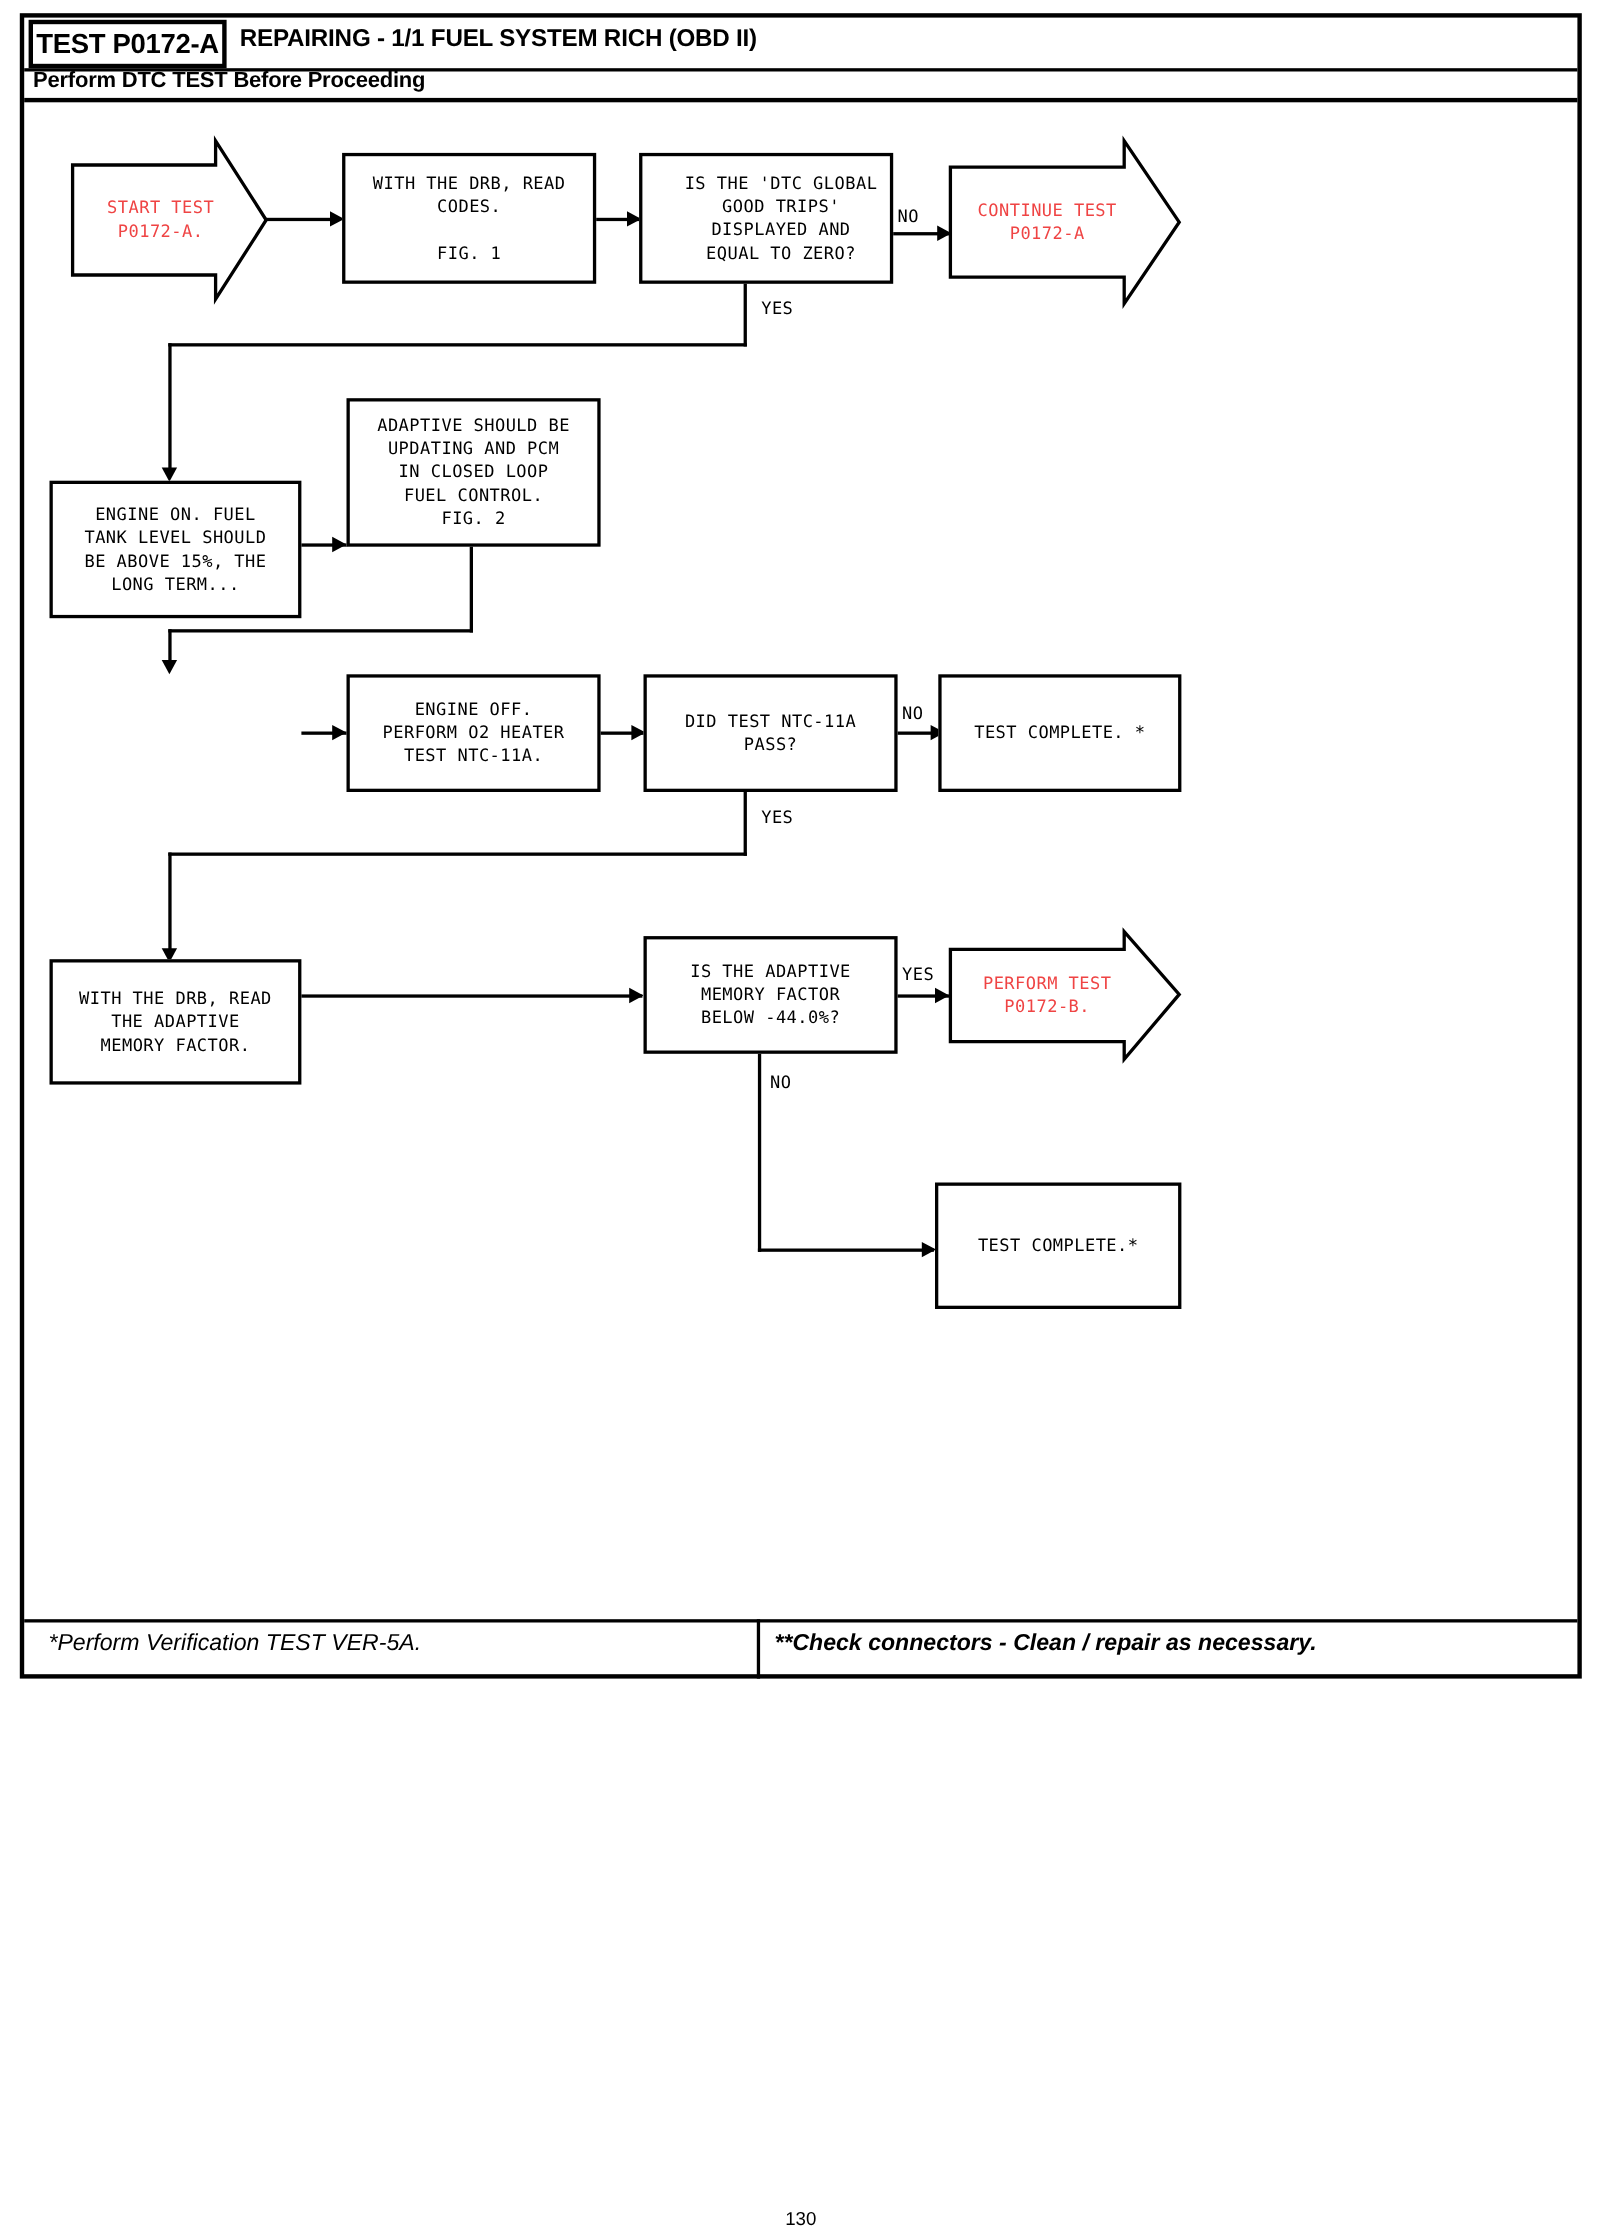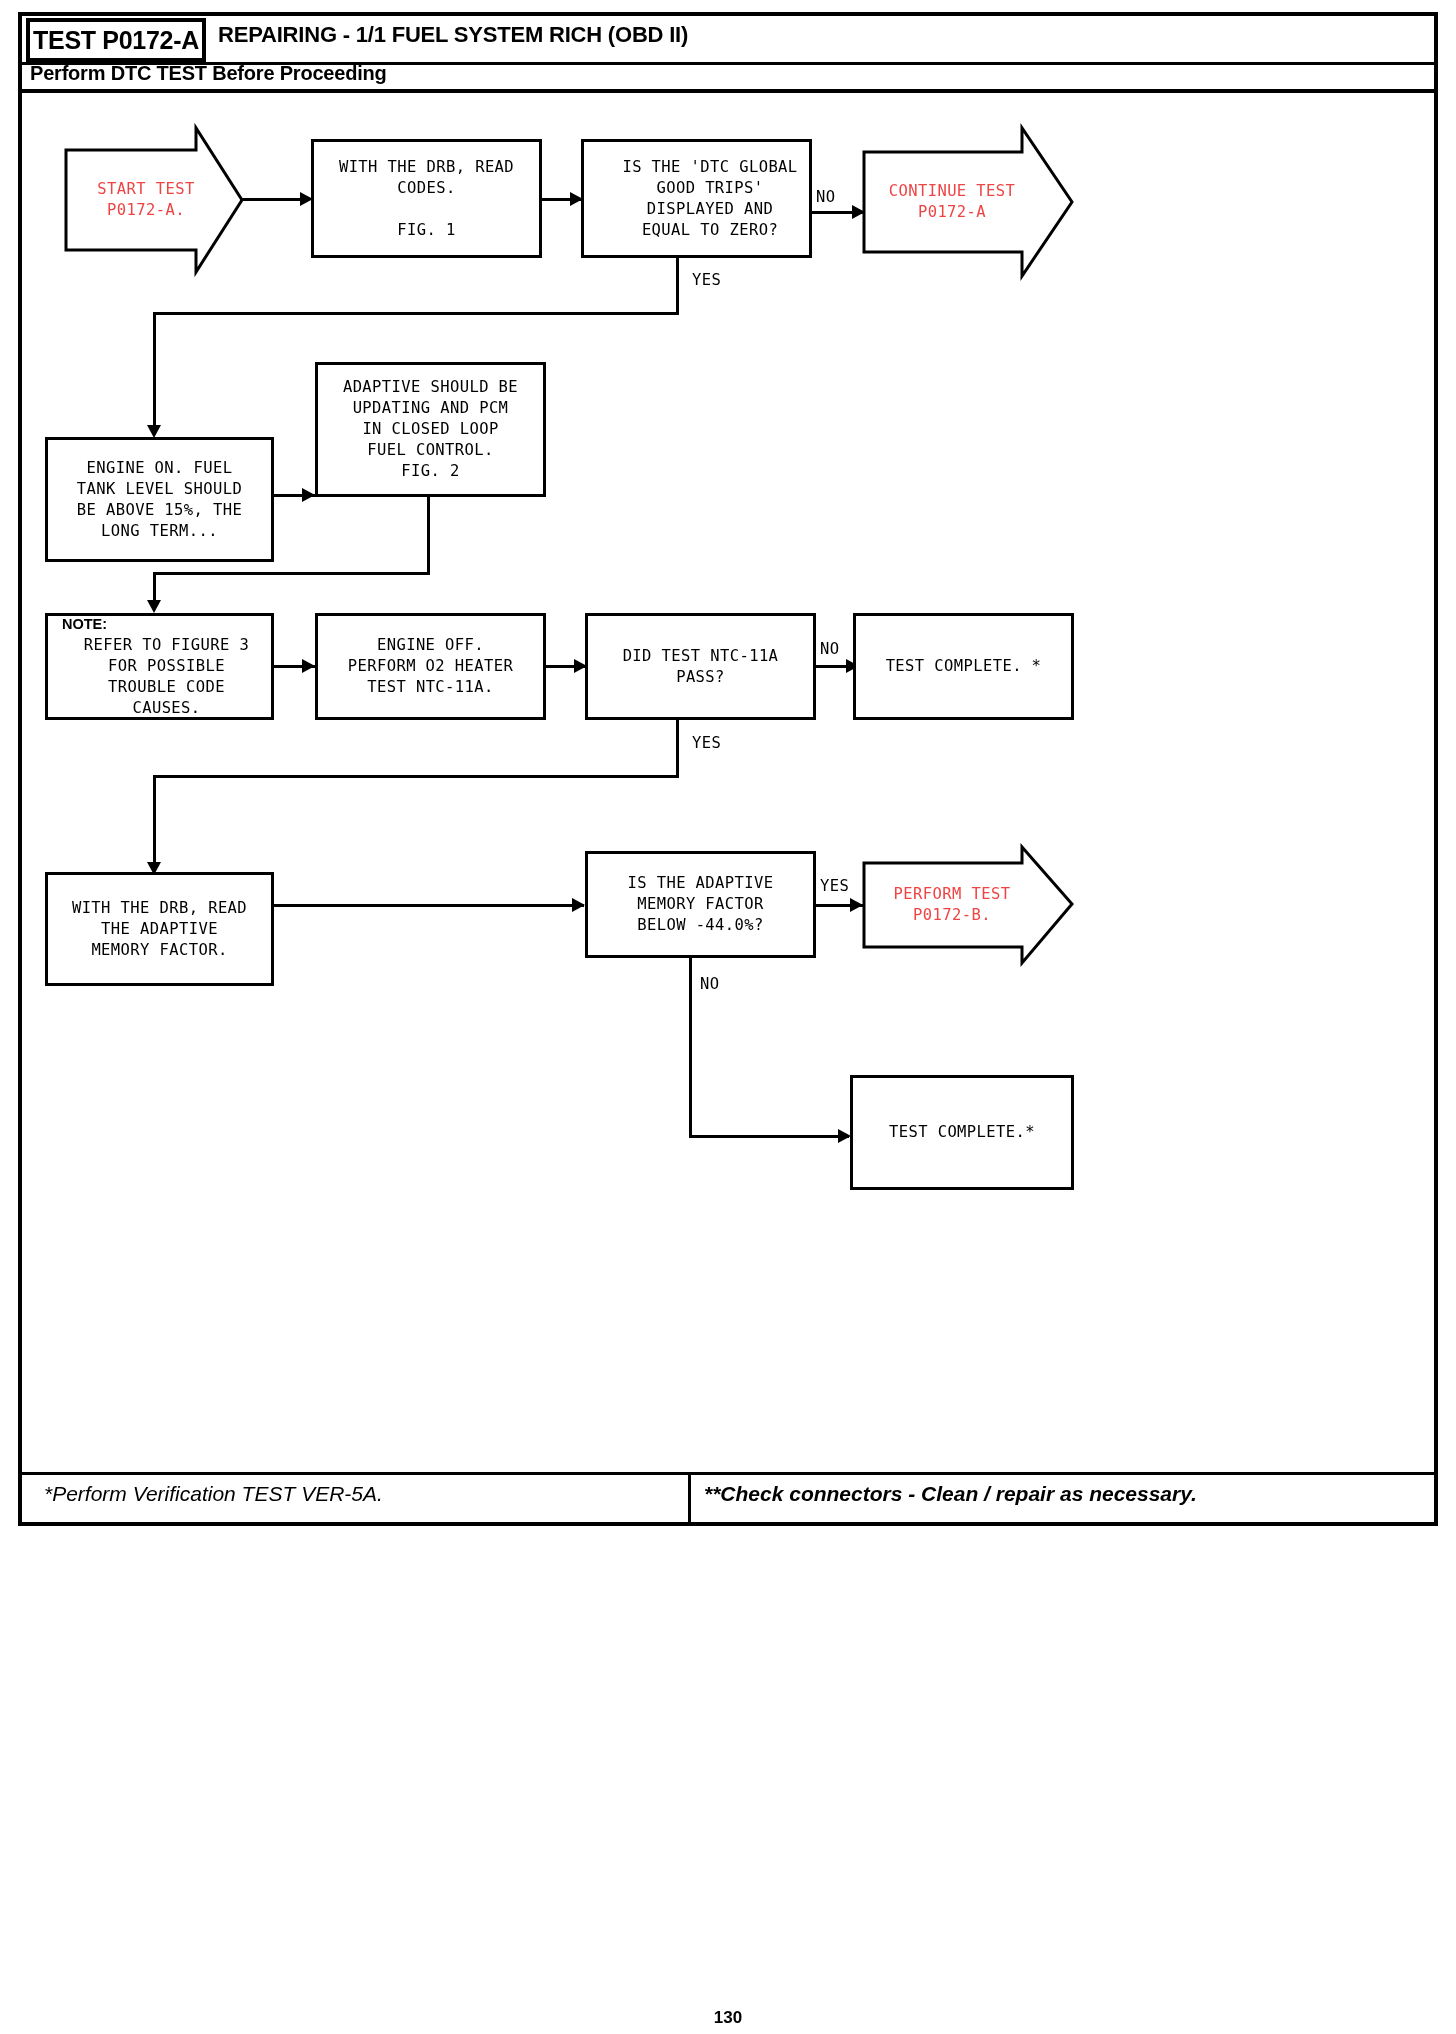--- a/index.html
+++ b/index.html
@@ -220,21 +220,21 @@
     font-style: italic;
     white-space: nowrap;
   }
   .page-num {
     position: absolute;
     left: 0;
     top: 2008px;
     width: 1456px;
     text-align: center;
     font-size: 17px;
-    font-weight: bold;
+    font-weight: normal;
     color: #000;
   }
 </style>
 </head>
 <body>
 
 <div id="page">
 
   <div class="outer-frame"></div>
 
@@ -307,27 +307,20 @@
 
     <div class="hline" style="left:274px; top:494px; width:42px;"></div>
     <div class="ahead-r" style="left:302px; top:488px;"></div>
 
     <div class="node" style="left:315px; top:362px; width:231px; height:135px; top:362px;"><span>ADAPTIVE SHOULD BE
 UPDATING AND PCM
 IN CLOSED LOOP
 FUEL CONTROL.
 FIG. 2</span></div>
 
-    <div class="node left-align" style="left:45px; top:613px; width:229px; height:107px;">
-      <span class="note-label">NOTE:</span>
-      <span style="width:100%; text-align:center;">REFER TO FIGURE 3
-FOR POSSIBLE
-TROUBLE CODE
-CAUSES.</span>
-    </div>
 
     <div class="hline" style="left:274px; top:665px; width:42px;"></div>
     <div class="ahead-r" style="left:302px; top:659px;"></div>
 
     <div class="node" style="left:315px; top:613px; width:231px; height:107px;">
       <span>ENGINE OFF.
 PERFORM O2 HEATER
 TEST NTC-11A.</span>
     </div>
 

